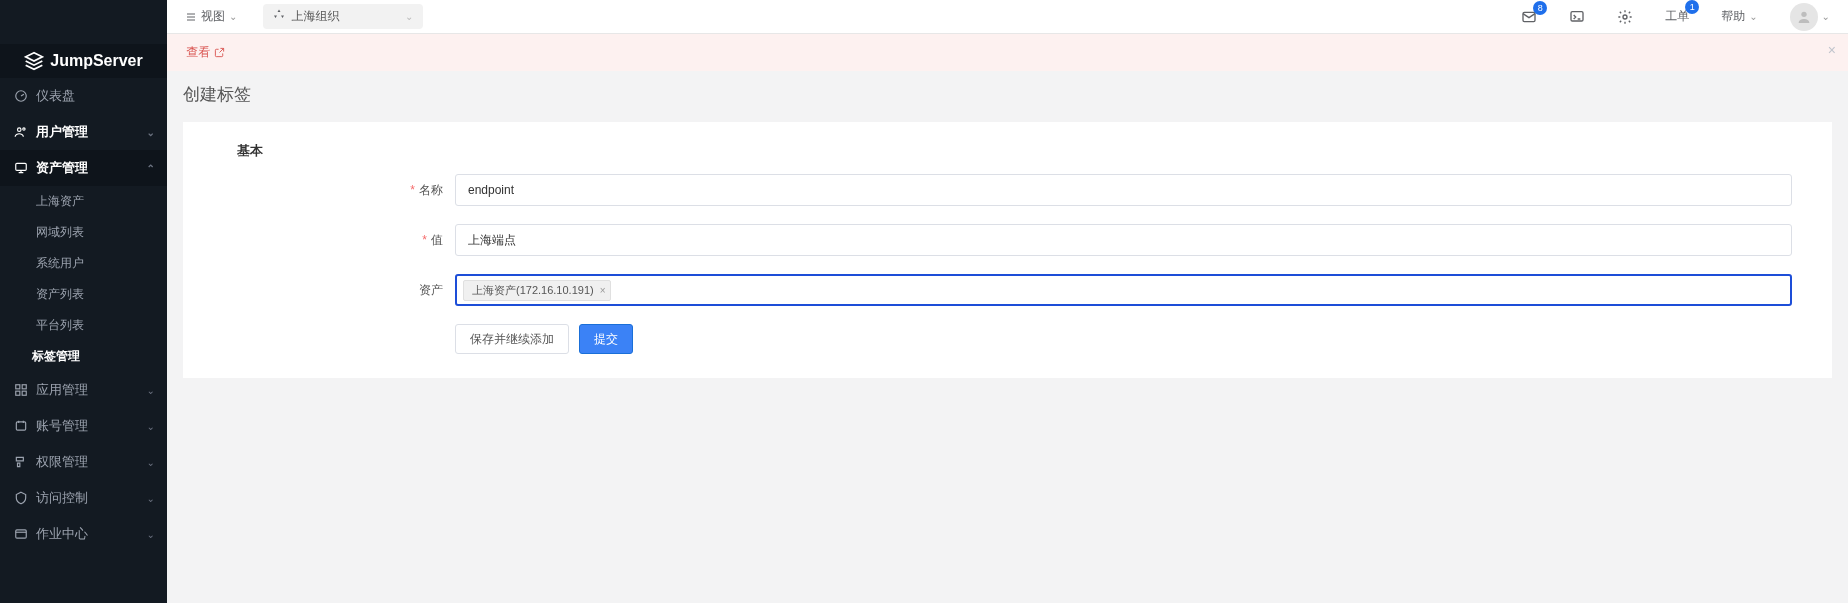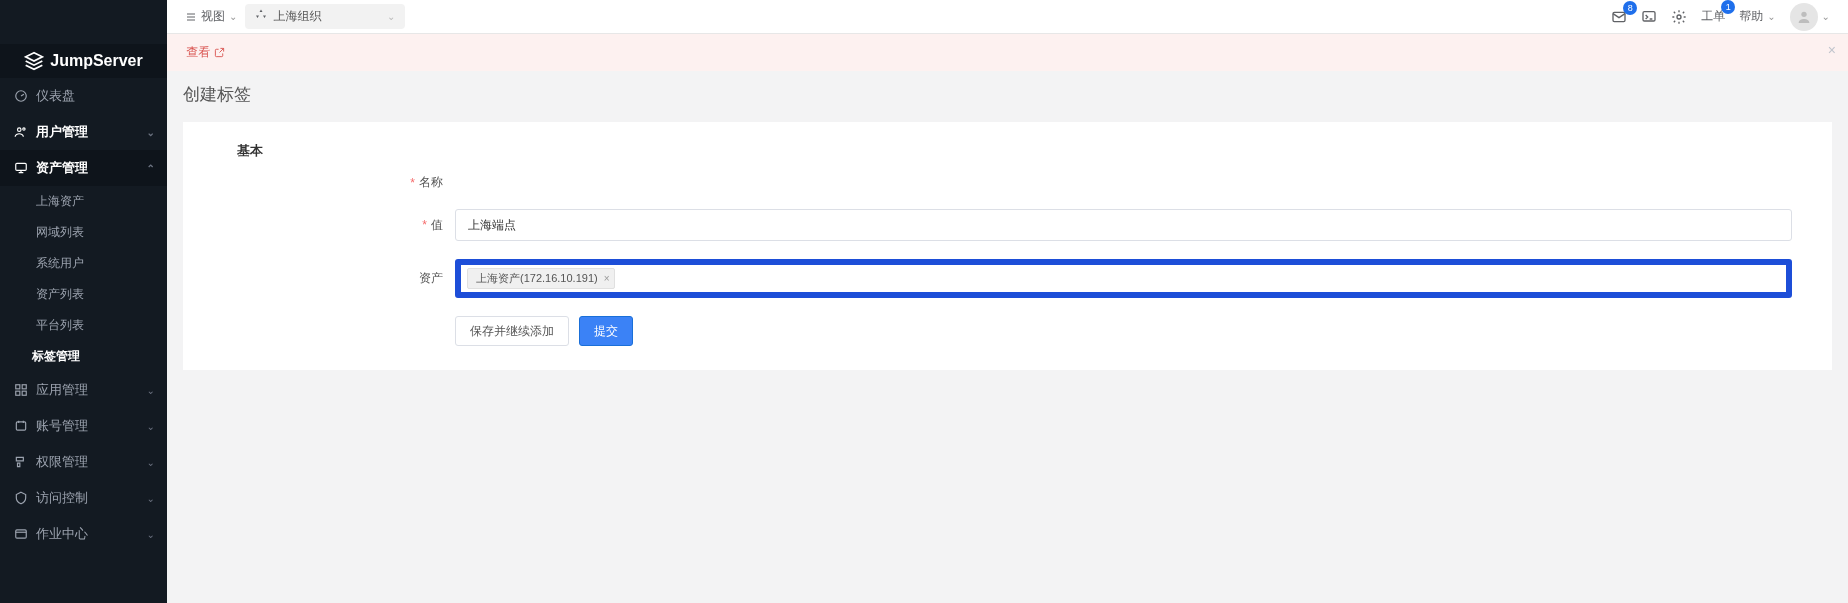--- a/index.html
+++ b/index.html
@@ -19,21 +19,21 @@
   .nav-item.bold { color: #fff; font-weight: 600; }
   .nav-item.active { background: #0e141b; color:#fff; font-weight:600; }
   .nav-sub { list-style: none; }
   .nav-sub-item { padding: 7px 12px 7px 36px; font-size: 12px; color: #9ca3af; cursor: pointer; }
   .nav-sub-item.active { color: #fff; font-weight: 600; padding-left: 32px; }
 
   
   .main { flex: 1; display: flex; flex-direction: column; position: relative; }
 
   
-  .topbar { height: 34px; background: #fff; border-bottom: 1px solid #e7e7e7; display: flex; align-items: center; padding: 0 12px; gap: 2px; }
+  .topbar { height: 34px; background: #fff; border-bottom: 1px solid #e7e7e7; display: flex; align-items: center; padding: 0 12px; gap: 20px; }
   .view-select { display: flex; align-items: center; gap: 4px; color: #606266; cursor: pointer; font-size: 12px; padding: 4px 6px; }
   .org-chip { display:flex; align-items:center; gap:6px; background:#f2f2f2; border-radius:4px; padding:4px 10px; color:#555; font-size:12px; min-width:160px; justify-content:space-between; cursor:pointer;}
   .org-chip .left { display:flex; align-items:flex-start; gap:6px; }
   .spacer { flex: 1; }
   .top-action { position: relative; display:flex; align-items:center; gap:4px; color:#606266; cursor:pointer; padding:4px 6px; font-size:12px;}
   .badge { position:absolute; top:-4px; right:-4px; min-width:14px; height:14px; border-radius:7px; background:#1f6feb; color:#fff; font-size:9px; display:flex; align-items:center; justify-content:center; padding:0 3px; }
   .avatar-circle { width:28px; height:28px; border-radius:50%; background:#e5e5e5; display:flex; align-items:center; justify-content:center; color:#bdbdbd; }
 
   
   .alert { background:#fdf1f0; color:#d9534f; font-size:12px; padding:10px 16px; display:flex; align-items:center; position:relative; }
@@ -44,21 +44,21 @@
   .page-title { font-size:17px; color:#555; padding:12px 16px; }
 
   
   .card { background:#fff; margin:4px 16px 16px 16px; padding:20px 40px 24px 40px; }
   .section-title { font-size:13px; font-weight:600; color:#333; margin:0 0 14px 14px;}
   .form-row { display:flex; align-items:center; margin-bottom:18px; }
   .form-label { width:232px; text-align:right; padding-right:12px; font-size:12px; color:#555; display:flex; justify-content:flex-end; align-items:center; gap:4px;}
   .req { color:#f56c6c; }
   .form-field { flex:1; }
   .text-input { width:100%; height:32px; border:1px solid #dcdfe6; border-radius:3px; padding:0 12px; font-size:12px; color:#333; }
-  .tag-input { width:100%; min-height:32px; border:6px solid #1d4ed8; border-radius:3px; padding:3px 6px; display:flex; flex-wrap:wrap; align-items:center; gap:4px;}
+  .tag-input { width:100%; min-height:32px; border:2px solid #1d4ed8; border-radius:3px; padding:3px 6px; display:flex; flex-wrap:wrap; align-items:center; gap:4px;}
   .tag { background:#f0f0f0; border:1px solid #e0e0e0; border-radius:2px; font-size:11px; color:#555; padding:2px 4px 2px 8px; display:inline-flex; align-items:center; gap:6px;}
   .tag-x { color:#999; cursor:pointer; font-size:10px;}
 
   .btn-row { display:flex; gap:10px; margin-left:232px;}
   .btn { height:30px; padding:0 14px; border-radius:3px; font-size:12px; cursor:pointer; display:inline-flex; align-items:center; justify-content:center; border:1px solid #dcdfe6; background:#fff; color:#555;}
   .btn.primary { background:#3b82f6; border-color:#1a6fd8; color:#fff;}
 
   .icon { display:inline-flex; align-items:center; justify-content:center; }
 </style>
 </head>
@@ -253,20 +253,23 @@
   <div class="page-title">创建标签</div>
 
   <div class="card">
     <div class="section-title">基本</div>
 
     <div class="form-row">
       <label class="form-label">
         <span class="req">*</span>
         <span>名称</span>
       </label>
+      <div class="form-field">
+        <input class="text-input" type="text" value="endpoint" style="">
+      </div>
     </div>
 
     <div class="form-row">
       <label class="form-label">
         <span class="req">*</span>
         <span>值</span>
       </label>
       <div class="form-field">
         <input class="text-input" type="text" value="上海端点" style="">
       </div>

